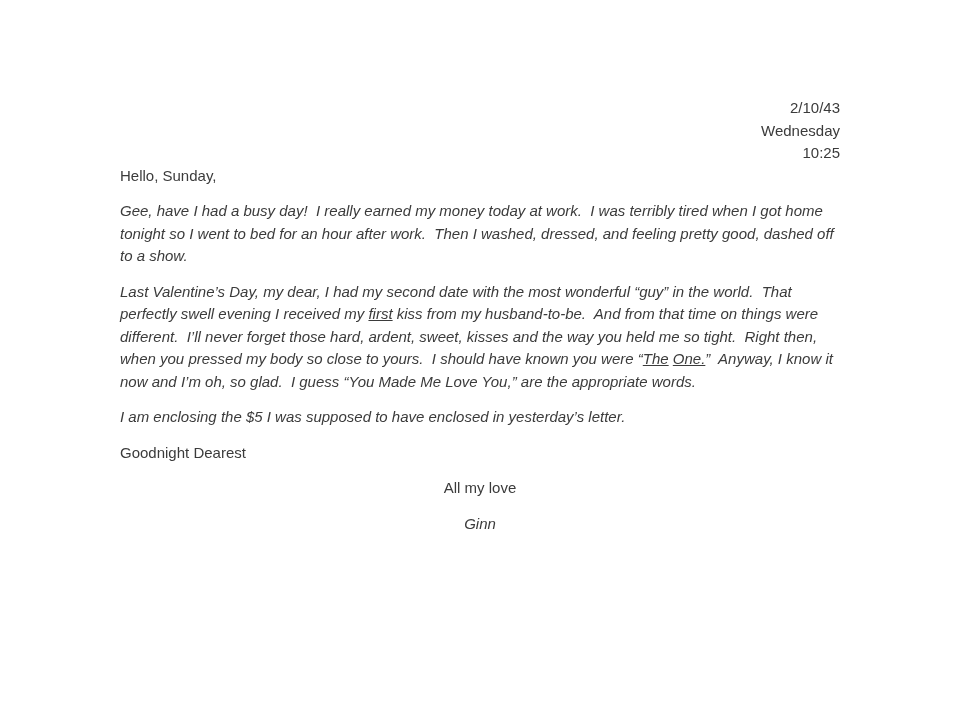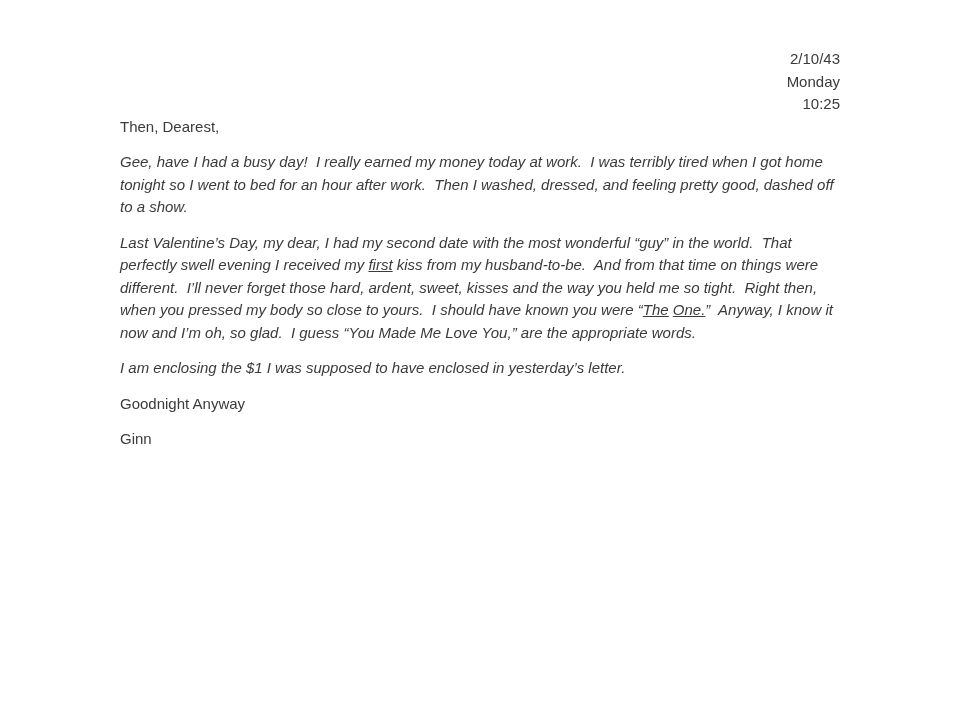--- a/index.html
+++ b/index.html
@@ -9,23 +9,24 @@
   }
   body {
     width: 960px;
     height: 720px;
     font-family: "Liberation Sans", sans-serif;
     color: #3b3b3b;
     overflow: hidden;
   }
   .page {
     width: 720px;
-    padding: 48px 120px 0 120px;
+    padding: 70px 120px 0 120px;
     font-size: 15px;
     line-height: 22.5px;
+    margin-top: 27px;
   }
   .date-block {
     text-align: right;
   }
   .date-line {
     margin: 0;
   }
   .greeting {
     margin: 0 0 13px 0;
   }
@@ -36,43 +37,45 @@
   }
   .signoff {
     margin: 0 0 13px 0;
   }
   .closing {
     margin: 0 0 13px 0;
     text-align: center;
   }
   .signature {
     margin: 0;
-    text-align: left;
+    text-align: center;
+    font-style: italic;
   }
   .u {
     text-decoration: underline;
   }
 </style>
 </head>
 <body>
 
 <div class="page">
 
   <div class="date-block">
     <div class="date-line">2/10/43</div>
-    <div class="date-line">Monday</div>
+    <div class="date-line">Wednesday</div>
     <div class="date-line">10:25</div>
   </div>
 
-  <p class="greeting">Then, Dearest,</p>
+  <p class="greeting">Hello, Sunday,</p>
 
   <div>
       <p class="para"><span>Gee, have I had a busy day!  I really earned my money today at work.  I was terribly tired when I got home tonight so I went to bed for an hour after work.  Then I washed, dressed, and feeling pretty good, dashed off to a show.</span></p>
       <p class="para"><span>Last Valentine’s Day, my dear, I had my second date with the most wonderful “guy” in the world.  That perfectly swell evening I received my </span><span class="u">first</span><span> kiss from my husband-to-be.  And from that time on things were different.  I’ll never forget those hard, ardent, sweet, kisses and the way you held me so tight.  Right then, when you pressed my body so close to yours.  I should have known you were “</span><span class="u">The</span><span> </span><span class="u">One.</span><span>”  Anyway, I know it now and I’m oh, so glad.  I guess “You Made Me Love You,” are the appropriate words.</span></p>
-      <p class="para"><span>I am enclosing the $1 I was supposed to have enclosed in yesterday’s letter.</span></p>
+      <p class="para"><span>I am enclosing the $5 I was supposed to have enclosed in yesterday’s letter.</span></p>
     </div>
 
-  <p class="signoff">Goodnight Anyway</p>
+  <p class="signoff">Goodnight Dearest</p>
 
+  <p class="closing">All my love</p>
 
   <p class="signature">Ginn</p>
 
 </div>
 
 </body></html>

